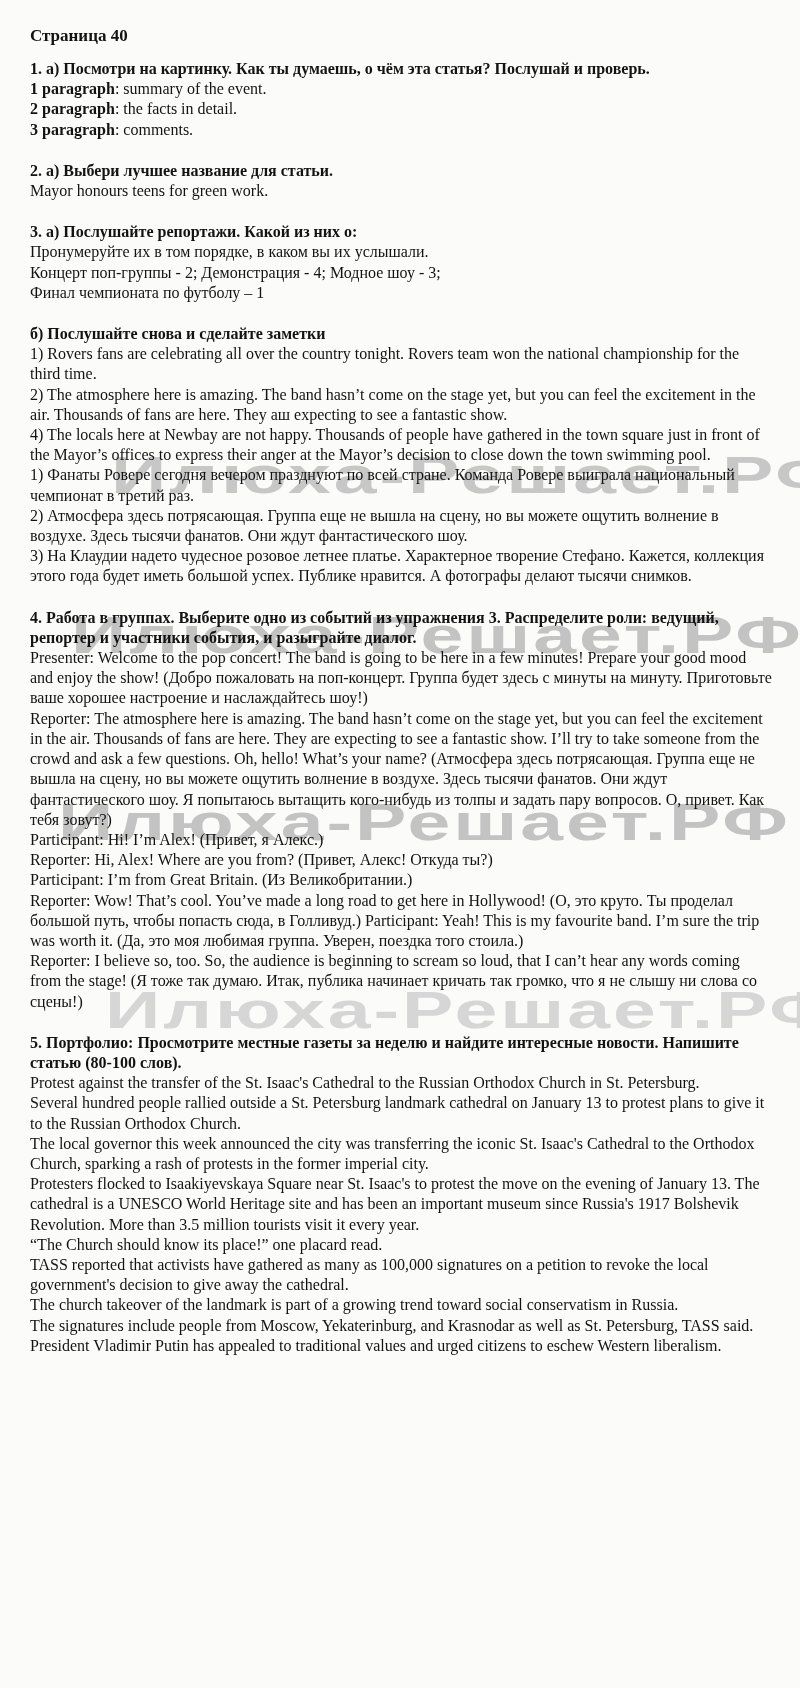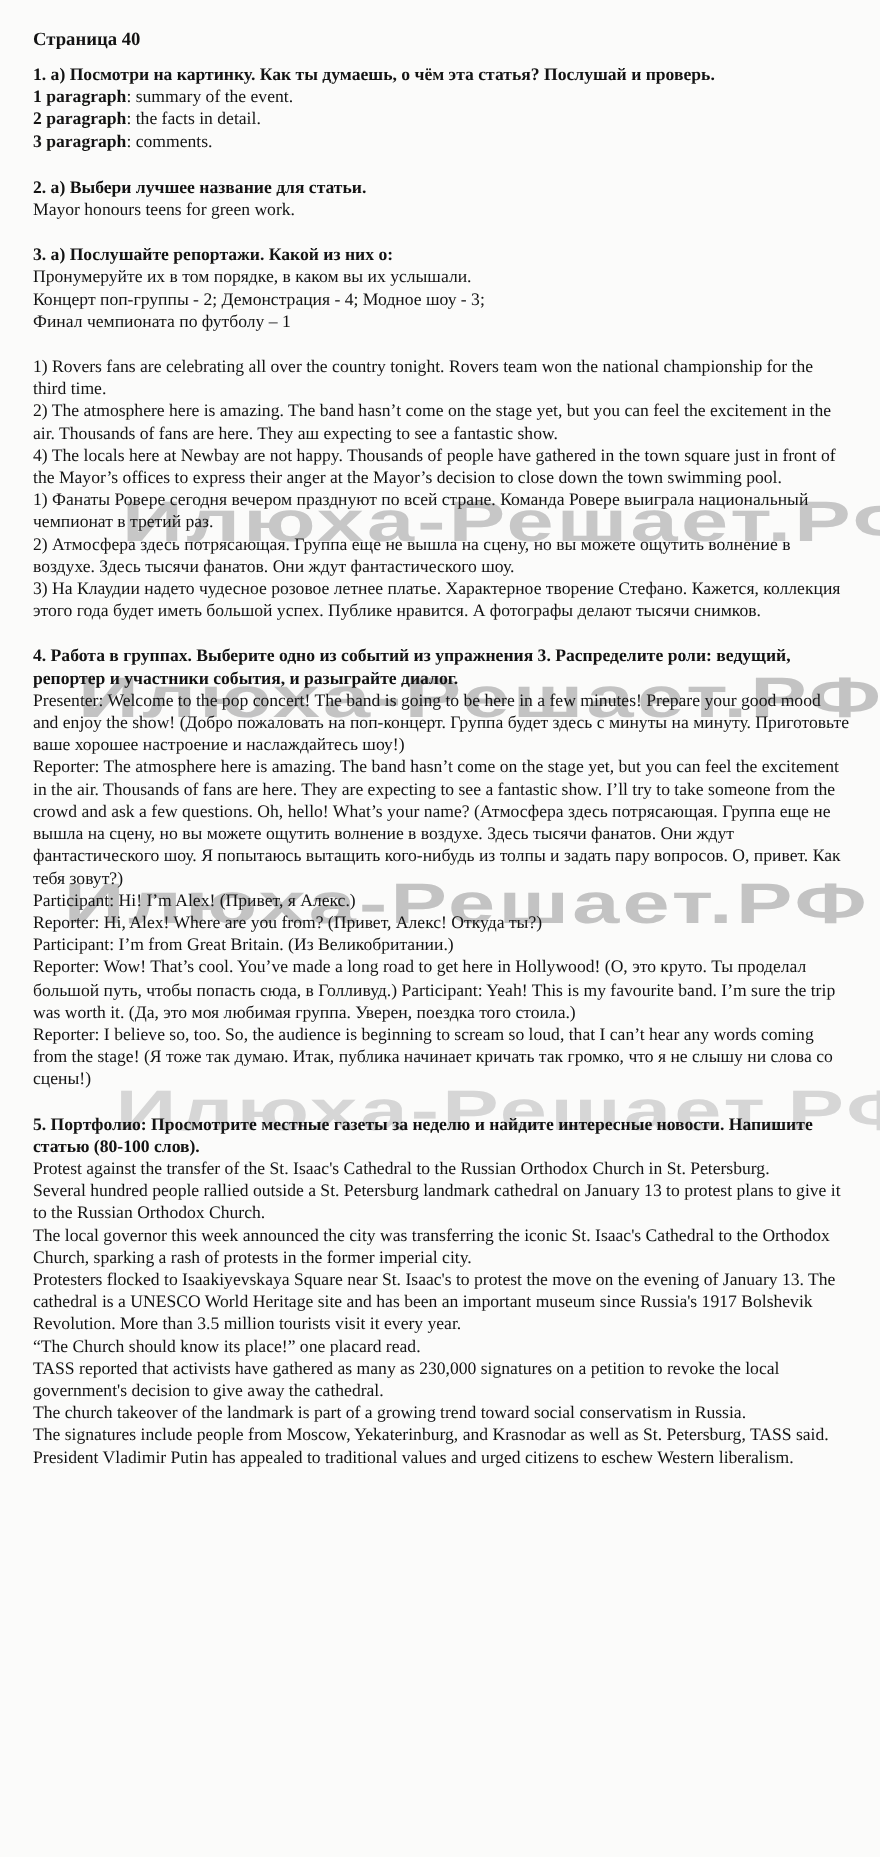--- a/index.html
+++ b/index.html
@@ -88,20 +88,21 @@
         <p class="bold">2. а) Выбери лучшее название для статьи.</p>
         <p>Mayor honours teens for green work.</p>
       </div>
       <div class="section">
         <p class="bold">3. а) Послушайте репортажи. Какой из них о:</p>
         <p>Пронумеруйте их в том порядке, в каком вы их услышали.</p>
         <p>Концерт поп-группы - 2; Демонстрация - 4; Модное шоу - 3;</p>
         <p>Финал чемпионата по футболу – 1</p>
       </div>
       <div class="section">
+        <p class="bold">б) Послушайте снова и сделайте заметки</p>
         <p>1) Rovers fans are celebrating all over the country tonight. Rovers team won the national championship for the third time.</p>
         <p>2) The atmosphere here is amazing. The band hasn’t come on the stage yet, but you can feel the excitement in the air. Thousands of fans are here. They аш expecting to see a fantastic show.</p>
         <p>4) The locals here at Newbay are not happy. Thousands of people have gathered in the town square just in front of the Mayor’s offices to express their anger at the Mayor’s decision to close down the town swimming pool.</p>
         <p>1) Фанаты Ровере сегодня вечером празднуют по всей стране. Команда Ровере выиграла национальный чемпионат в третий раз.</p>
         <p>2) Атмосфера здесь потрясающая. Группа еще не вышла на сцену, но вы можете ощутить волнение в воздухе. Здесь тысячи фанатов. Они ждут фантастического шоу.</p>
         <p>3) На Клаудии надето чудесное розовое летнее платье. Характерное творение Стефано. Кажется, коллекция этого года будет иметь большой успех. Публике нравится. А фотографы делают тысячи снимков.</p>
       </div>
       <div class="section">
         <p class="bold">4. Работа в группах. Выберите одно из событий из упражнения 3. Распределите роли: ведущий, репортер и участники события, и разыграйте диалог.</p>
         <p>Presenter: Welcome to the pop concert! The band is going to be here in a few minutes! Prepare your good mood and enjoy the show! (Добро пожаловать на поп-концерт. Группа будет здесь с минуты на минуту. Приготовьте ваше хорошее настроение и наслаждайтесь шоу!)</p>
@@ -112,19 +113,19 @@
         <p>Reporter: Wow! That’s cool. You’ve made a long road to get here in Hollywood! (О, это круто. Ты проделал большой путь, чтобы попасть сюда, в Голливуд.) Participant: Yeah! This is my favourite band. I’m sure the trip was worth it. (Да, это моя любимая группа. Уверен, поездка того стоила.)</p>
         <p>Reporter: I believe so, too. So, the audience is beginning to scream so loud, that I can’t hear any words coming from the stage! (Я тоже так думаю. Итак, публика начинает кричать так громко, что я не слышу ни слова со сцены!)</p>
       </div>
       <div class="section">
         <p class="bold">5. Портфолио: Просмотрите местные газеты за неделю и найдите интересные новости. Напишите статью (80-100 слов).</p>
         <p>Protest against the transfer of the St. Isaac's Cathedral to the Russian Orthodox Church in St. Petersburg.</p>
         <p>Several hundred people rallied outside a St. Petersburg landmark cathedral on January 13 to protest plans to give it to the Russian Orthodox Church.</p>
         <p>The local governor this week announced the city was transferring the iconic St. Isaac's Cathedral to the Orthodox Church, sparking a rash of protests in the former imperial city.</p>
         <p>Protesters flocked to Isaakiyevskaya Square near St. Isaac's to protest the move on the evening of January 13. The cathedral is a UNESCO World Heritage site and has been an important museum since Russia's 1917 Bolshevik Revolution. More than 3.5 million tourists visit it every year.</p>
         <p>“The Church should know its place!” one placard read.</p>
-        <p>TASS reported that activists have gathered as many as 230,000 signatures on a petition to revoke the local government's decision to give away the cathedral.</p>
+        <p>TASS reported that activists have gathered as many as 100,000 signatures on a petition to revoke the local government's decision to give away the cathedral.</p>
         <p>The church takeover of the landmark is part of a growing trend toward social conservatism in Russia.</p>
         <p>The signatures include people from Moscow, Yekaterinburg, and Krasnodar as well as St. Petersburg, TASS said.</p>
         <p>President Vladimir Putin has appealed to traditional values and urged citizens to eschew Western liberalism.</p>
       </div>
     </div>
 </div>
 
 </body></html>

